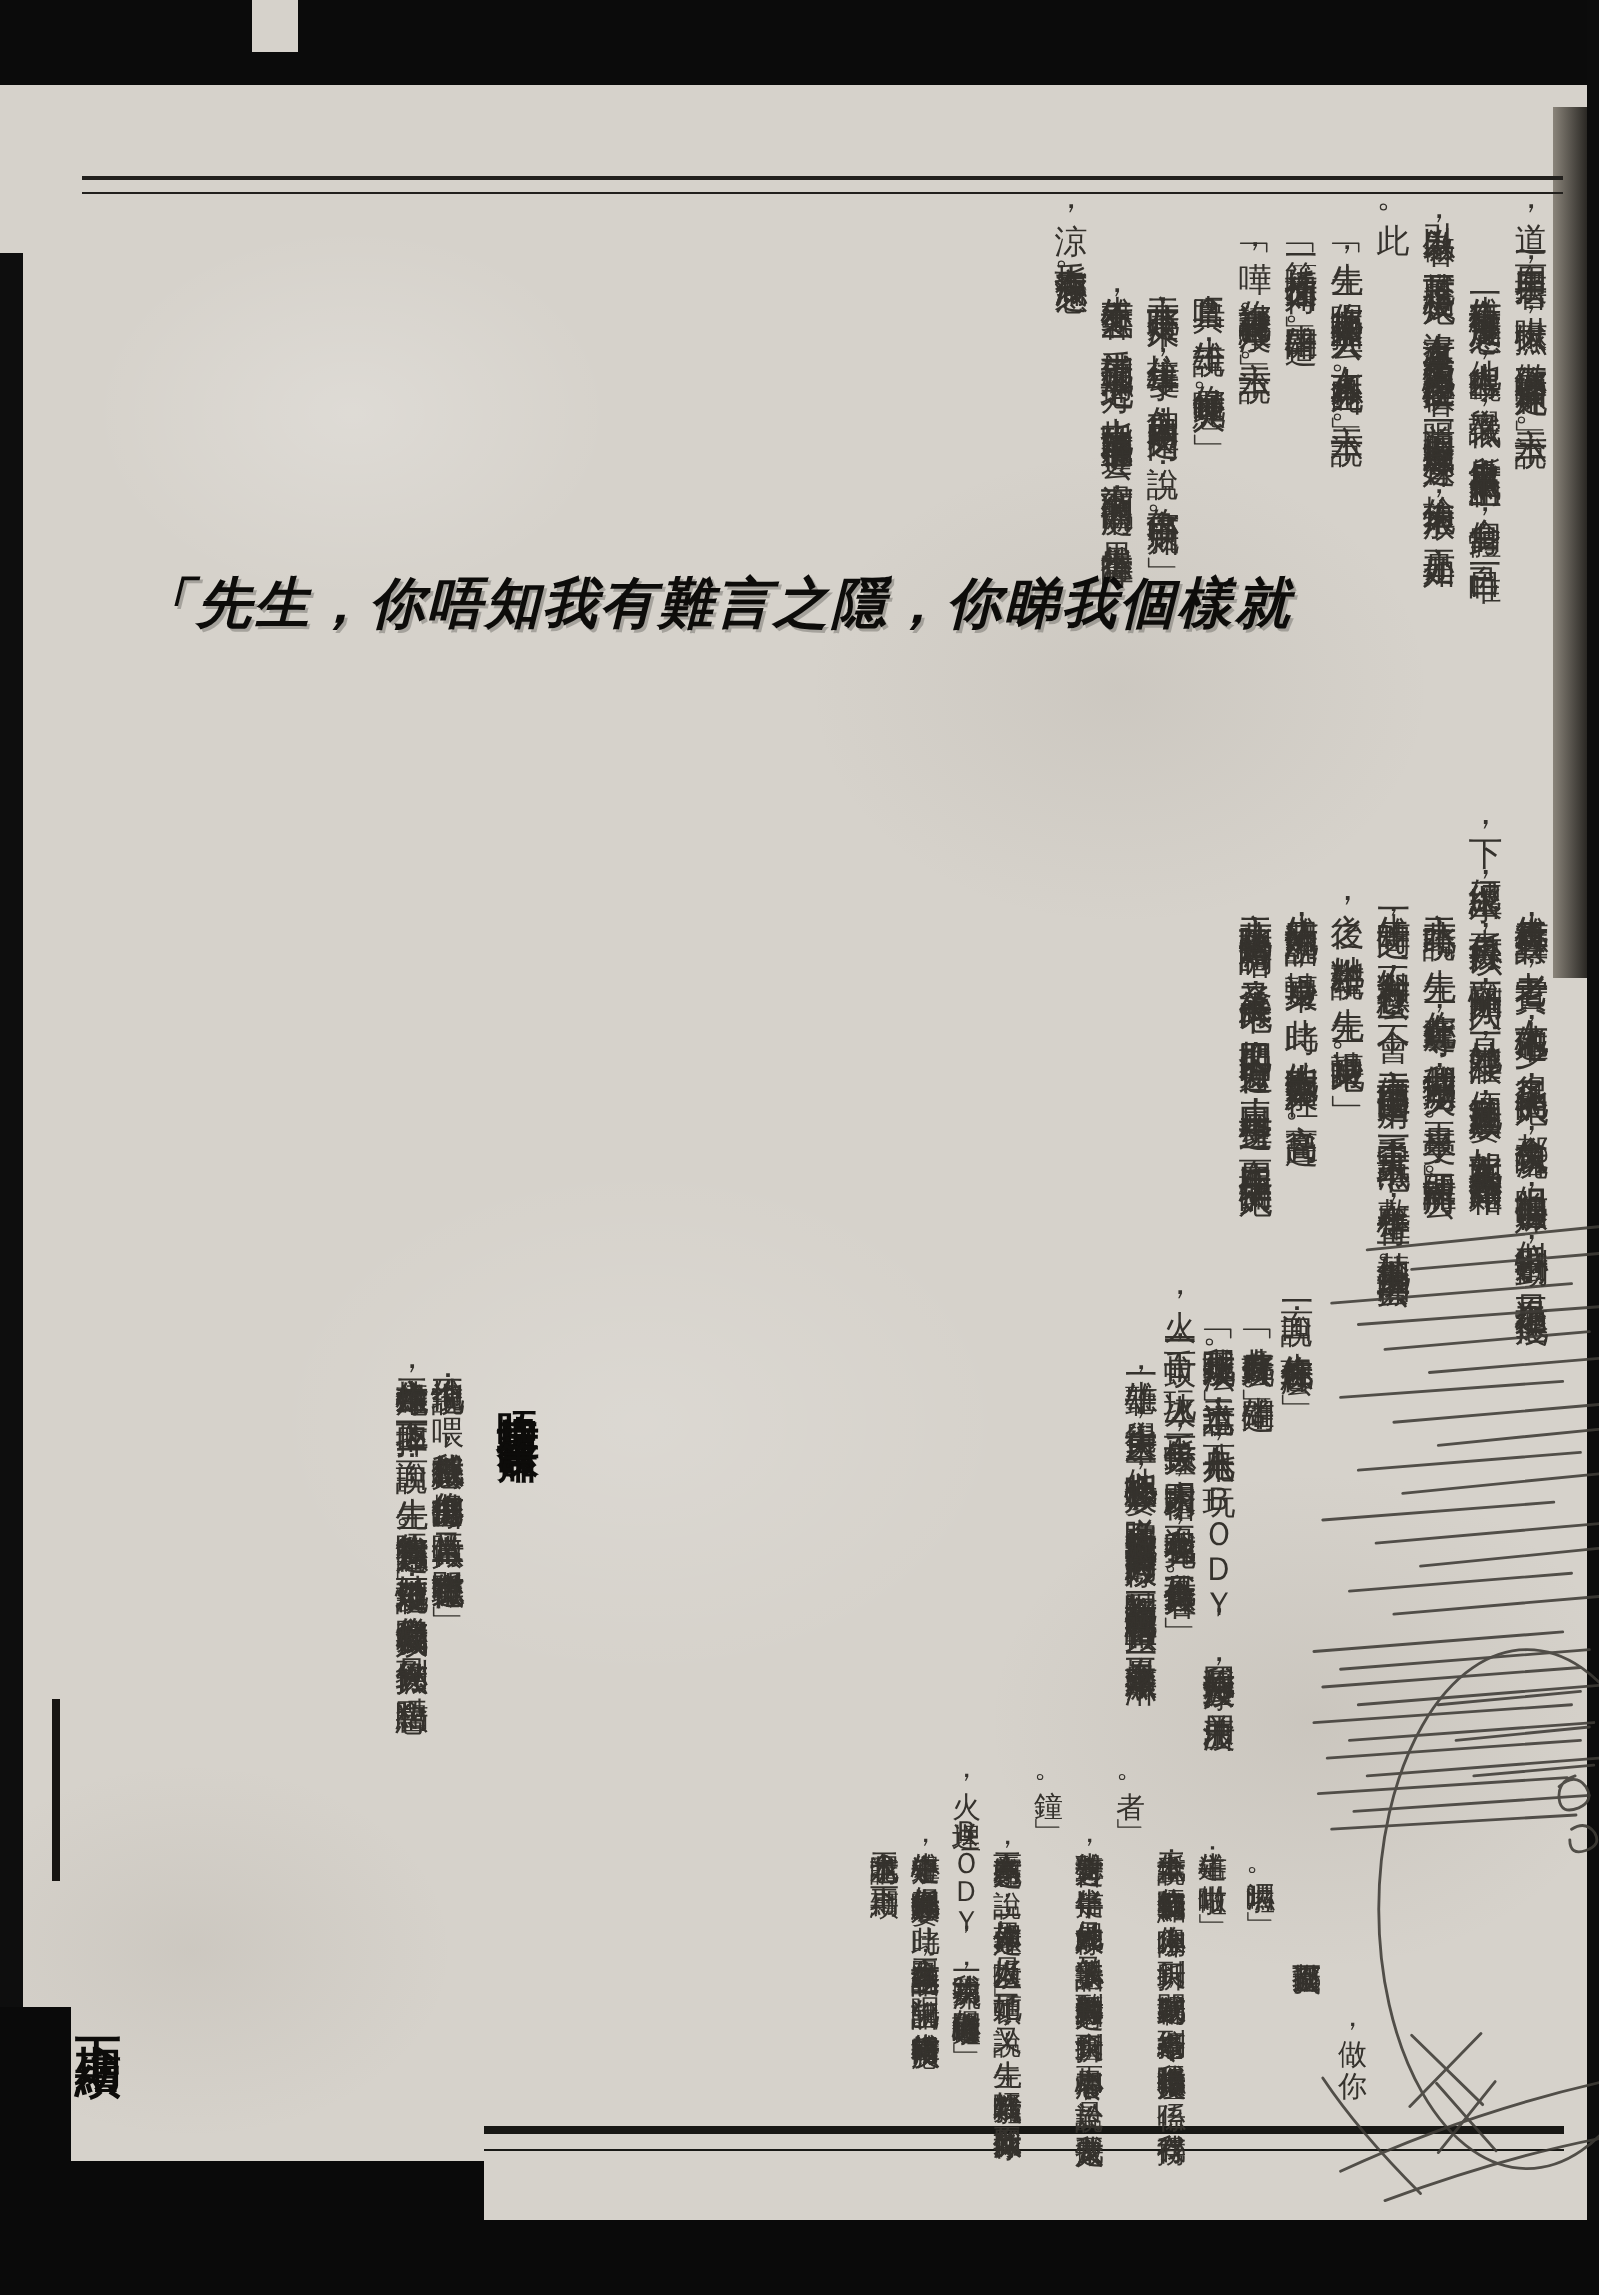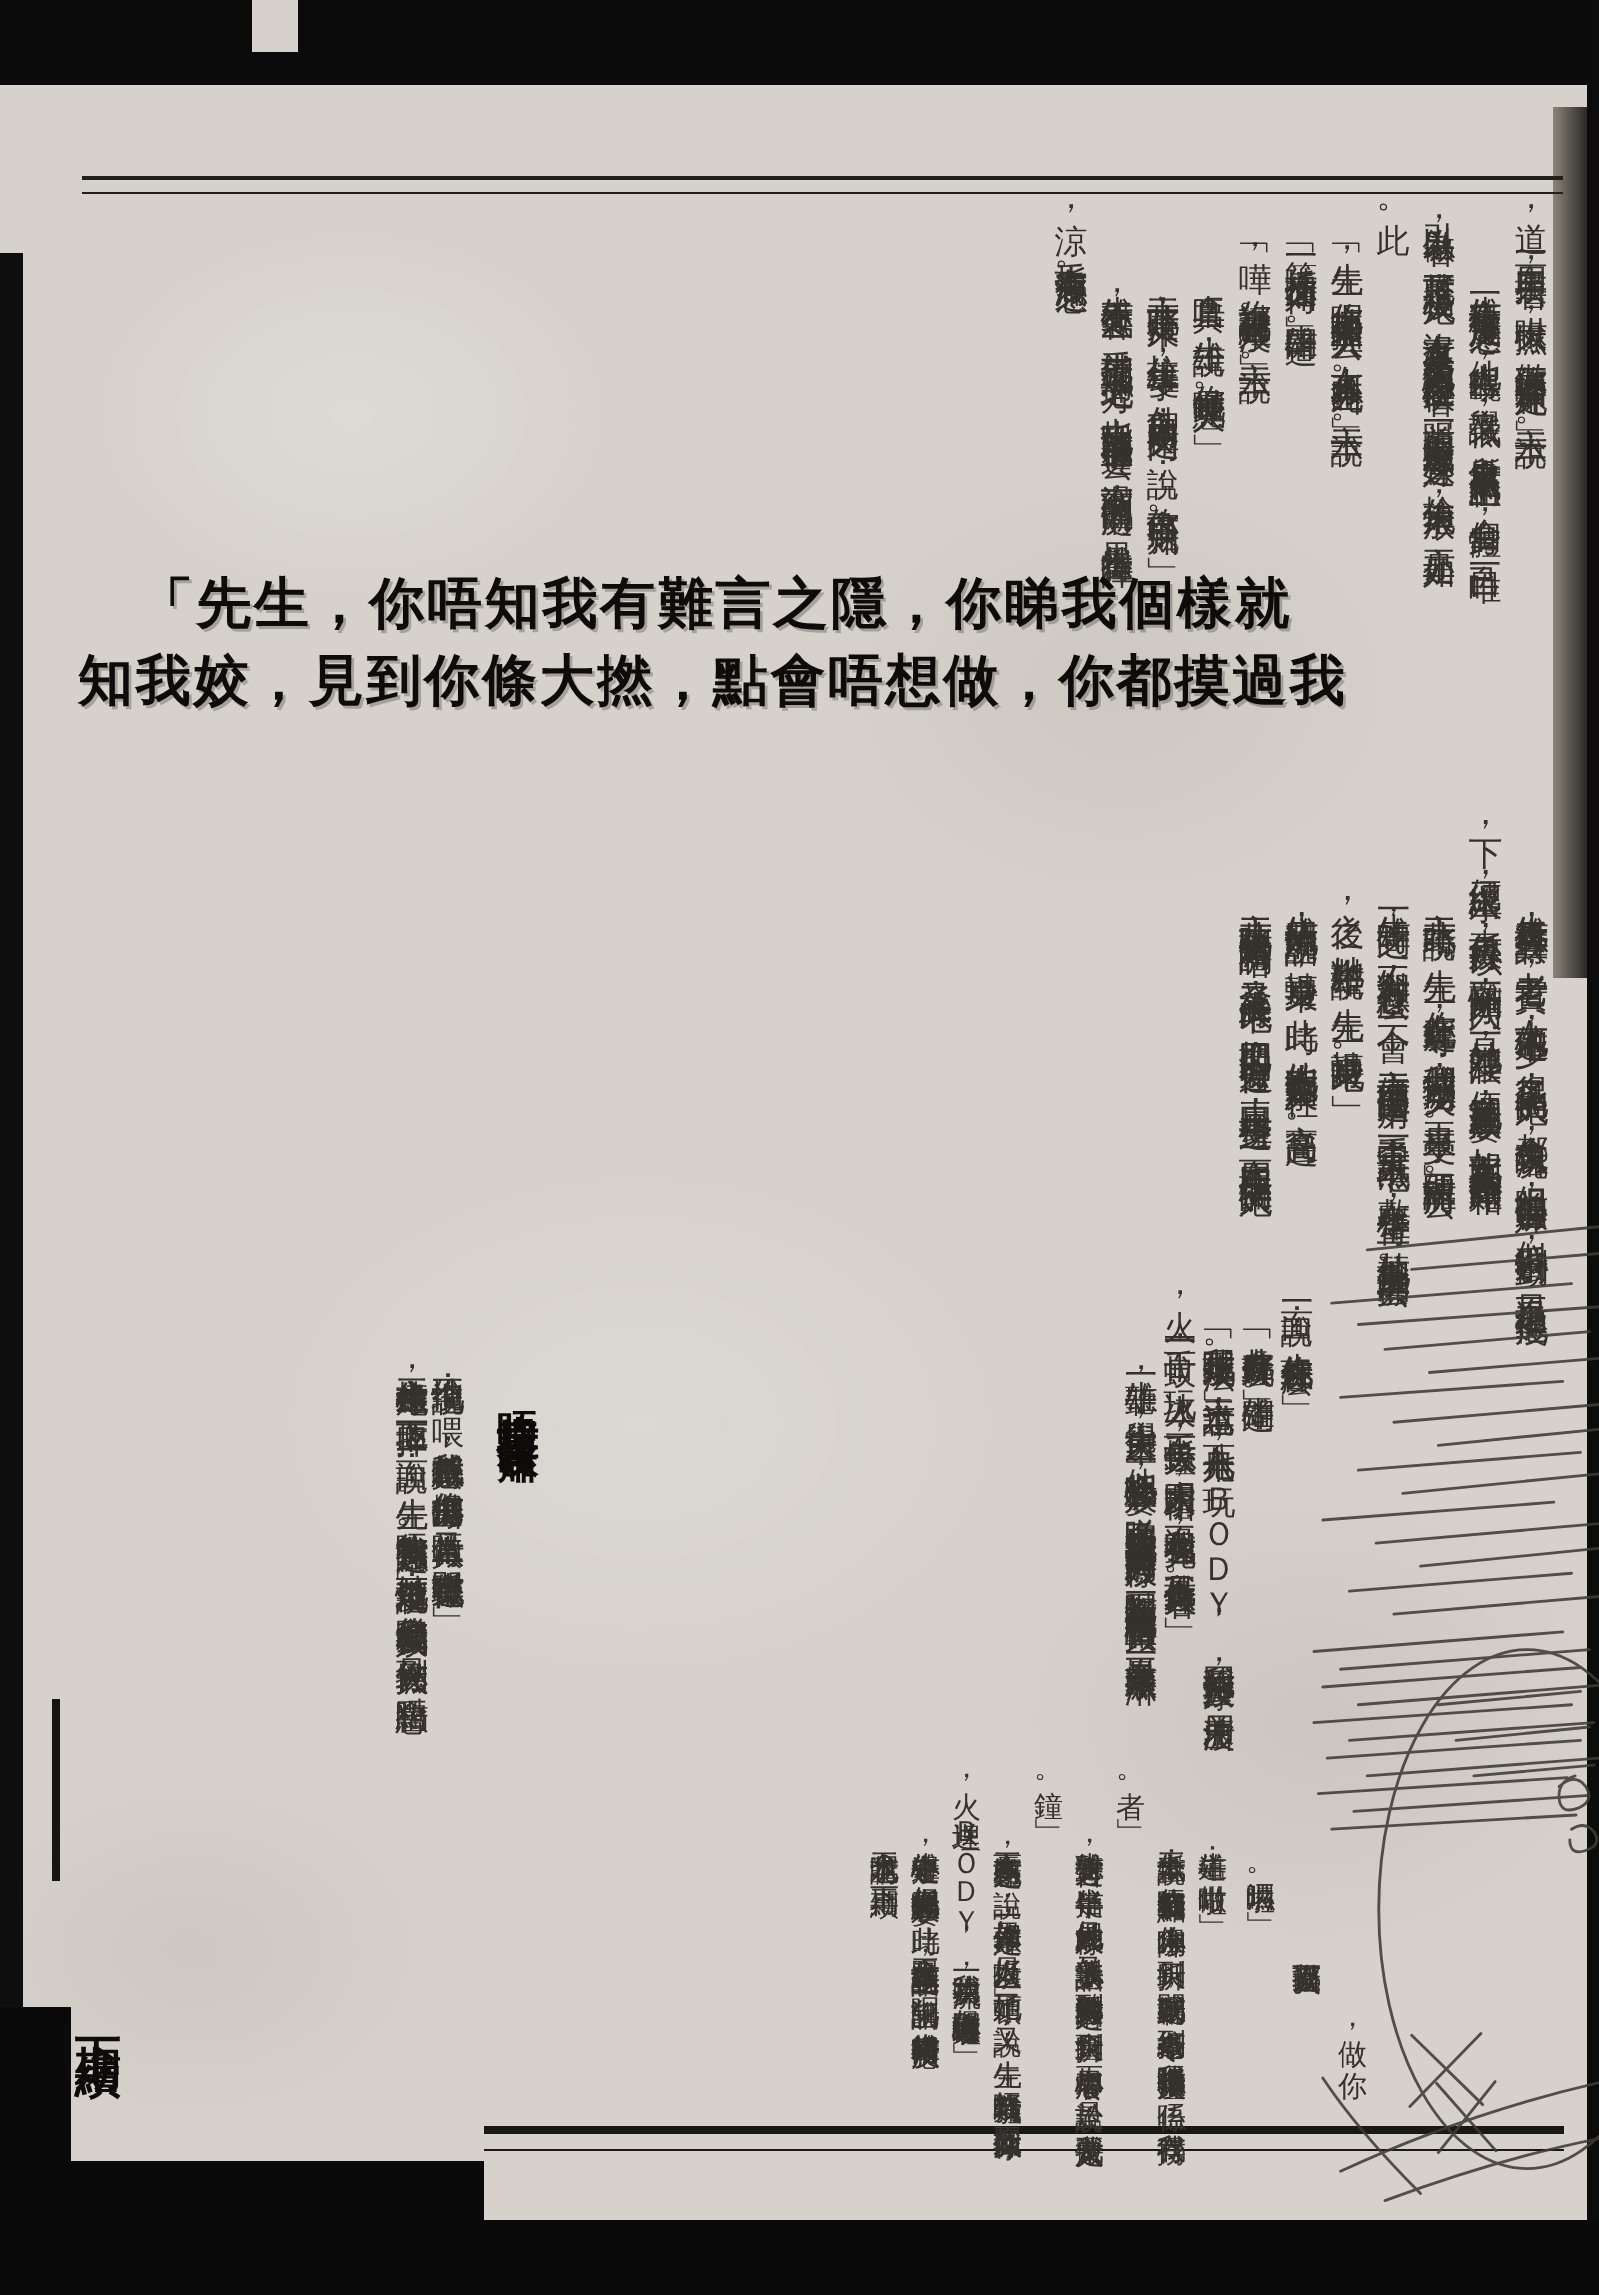--- a/index.html
+++ b/index.html
@@ -31,21 +31,21 @@
   .bottom-bar{left:0;top:2220px;width:1600px;height:76px;background:#0a0a0a;}
   .bl-black1{left:0;top:2007px;width:71px;height:289px;background:#0a0a0a;}
   .bl-black2{left:71px;top:2161px;width:413px;height:134px;background:#0a0a0a;}
   
   .top-block{left:89px;top:197px;width:1465px;height:355px;
              font-size:33px;line-height:46px;letter-spacing:2.7px;}
   .headline{left:78px;top:565px;width:1475px;color:#0d0c0a;
             font-family:"DejaVu Sans","Liberation Sans",sans-serif;
             font-weight:900;font-size:55px;line-height:77px;letter-spacing:2.7px;
             text-shadow:2.7px 2.7px 0 rgba(20,18,15,.25);}
-  .headline div{white-space:nowrap;}
+  .headline div{white-space:nowrap;font-style:italic;}
   .headline div:first-child{text-indent:1.1em;}
   .mid-upper{left:89px;top:813px;width:1466px;height:480px;
              font-size:34px;line-height:46px;letter-spacing:2.7px;}
   .mid-lower-right{left:579px;top:1284px;width:738px;height:444px;
              font-size:33px;line-height:39px;letter-spacing:1.8px;}
   .subhead{left:462px;top:1377px;width:112px;height:391px;color:#0d0c0a;
            font-family:"DejaVu Sans","Liberation Sans",sans-serif;
            font-weight:900;font-size:42px;line-height:112px;letter-spacing:4.4px;}
   .mid-lower-left{left:84px;top:1284px;width:382px;height:449px;
              font-size:33px;line-height:36px;letter-spacing:0.9px;}
@@ -84,21 +84,20 @@
       <p>　「先生，你呢枝嘢如果插咗入去，女人真係叫生叫死。」六十三說。</p>
       <p>　「等一陣插插你又如何？」牛雄開口道。</p>
       <p>　「嘩，你講講我都已經水浸。」六十三說。</p>
       <p>　　真唔真？牛雄說：「你哋最鍾意呃人。」</p>
       <p>　　六十三此時走下床來，拉住牛雄隻手，伸入自己的短裙之內，說：「你自己摸下就知。」</p>
       <p>　　牛雄亦不客氣，一手就摸到了她濕卜卜之地方，中指由她的底褲邊伸了進去，滑到下面的鴻溝處，果然覺得陣陣涼，手指亦有濕濡之感。</p>
     </div>
 
   <div class="abs headline">
     <div>「先生，你唔知我有難言之隱，你睇我個樣就</div>
-    <div>知我姣，見到你條大撚，點會唔想做，你都摸過我</div>
   </div>
 
   <div class="abs vtext mid-upper">
       <p>　　牛雄真係有些訝異，老老實實，女人他碰過不少，很多見了他的大炮，都會失魂落魄，但眼前這個骨妹，似乎特別衝動，只不過是摸了他幾下，便已經出水，真係姣得可以，難怪剛才一入門，見她一雙淫眼，便知道她是姣婆四，如此女人真係天生一副做雞相。</p>
       <p>　　六十三此時說：「先生，你在此處等等，我們做埋應做功夫，再來享受。」便即離房而去。</p>
       <p>　　牛雄一時之間，不知對方在想什麼，不一會，六十三便已推門返回房中，手中拿了一大堆熱毛巾，敷在牛雄背上，替他把身上的油擦去。</p>
       <p>　　之後，她對牛雄說：「先生，轉過身來吧。」</p>
       <p>　　牛雄依照她的說話，轉過身來，此時，他的大炮有如擎天一柱，高高聳起。</p>
       <p>　　六十三此時把房燈略為調暗，又拿了幾條大毛巾，把門口的四方窗遮住，再走回牛雄身邊，一面用手握住牛雄的大炮，</p>
     </div>

